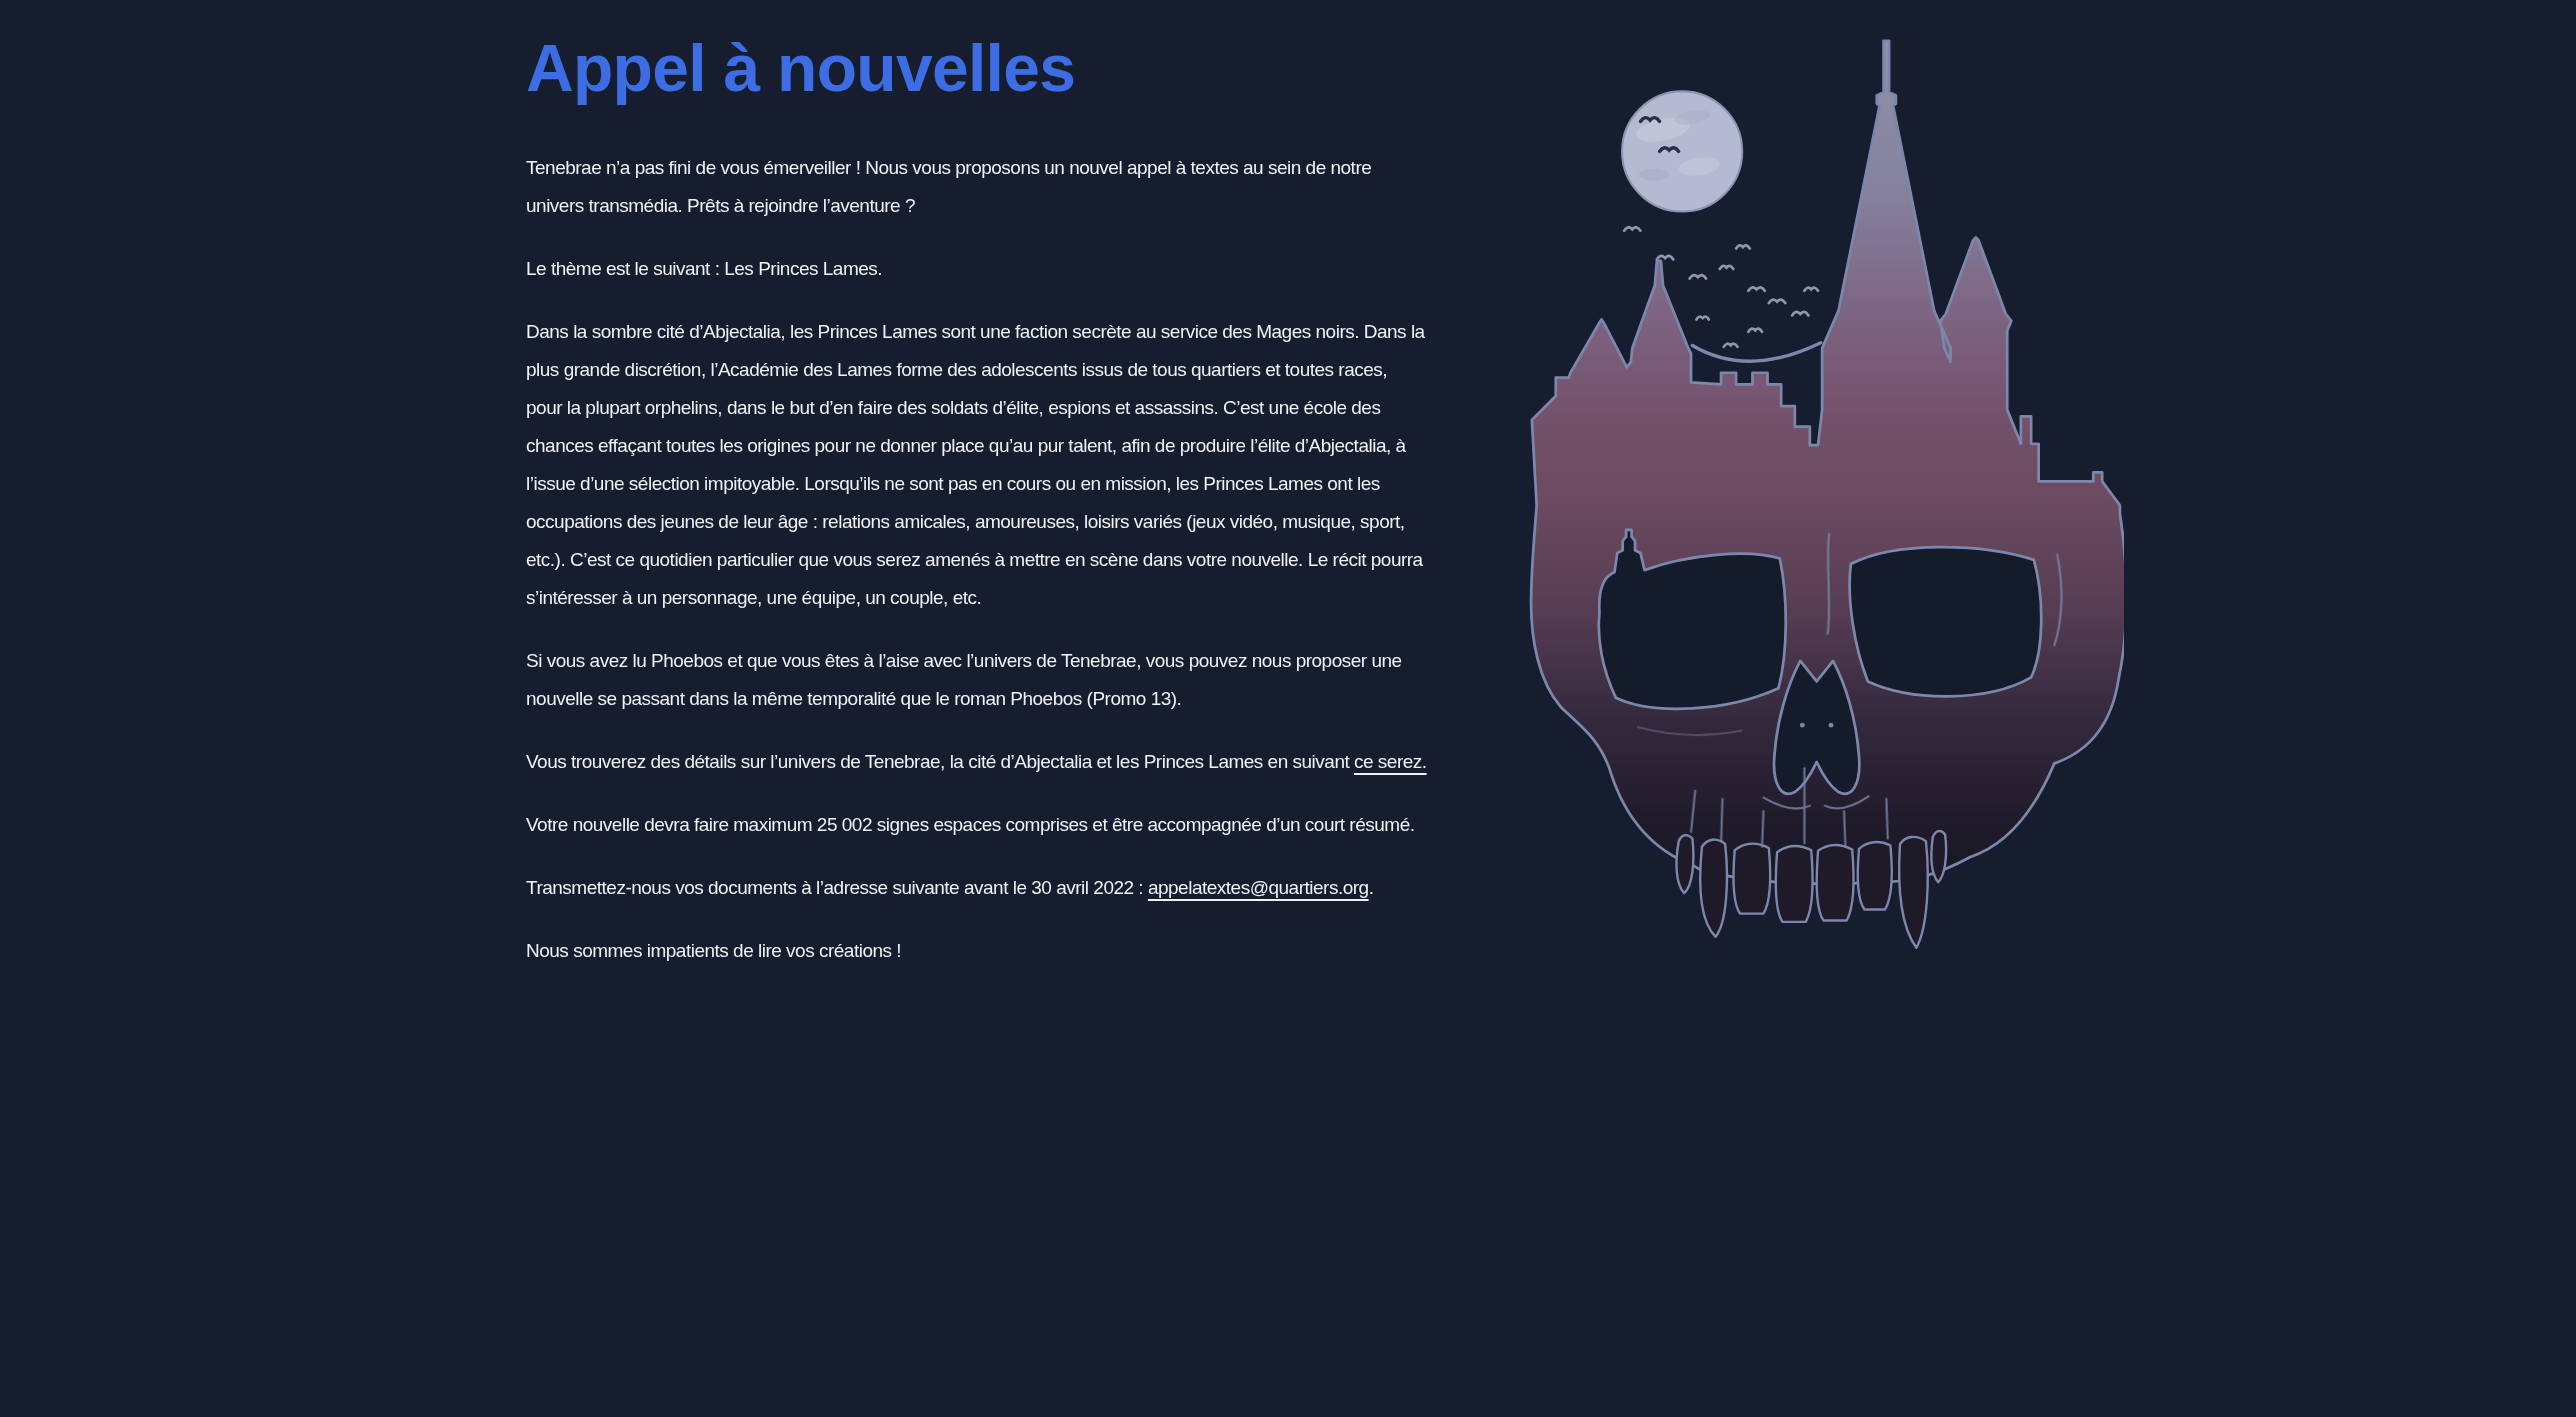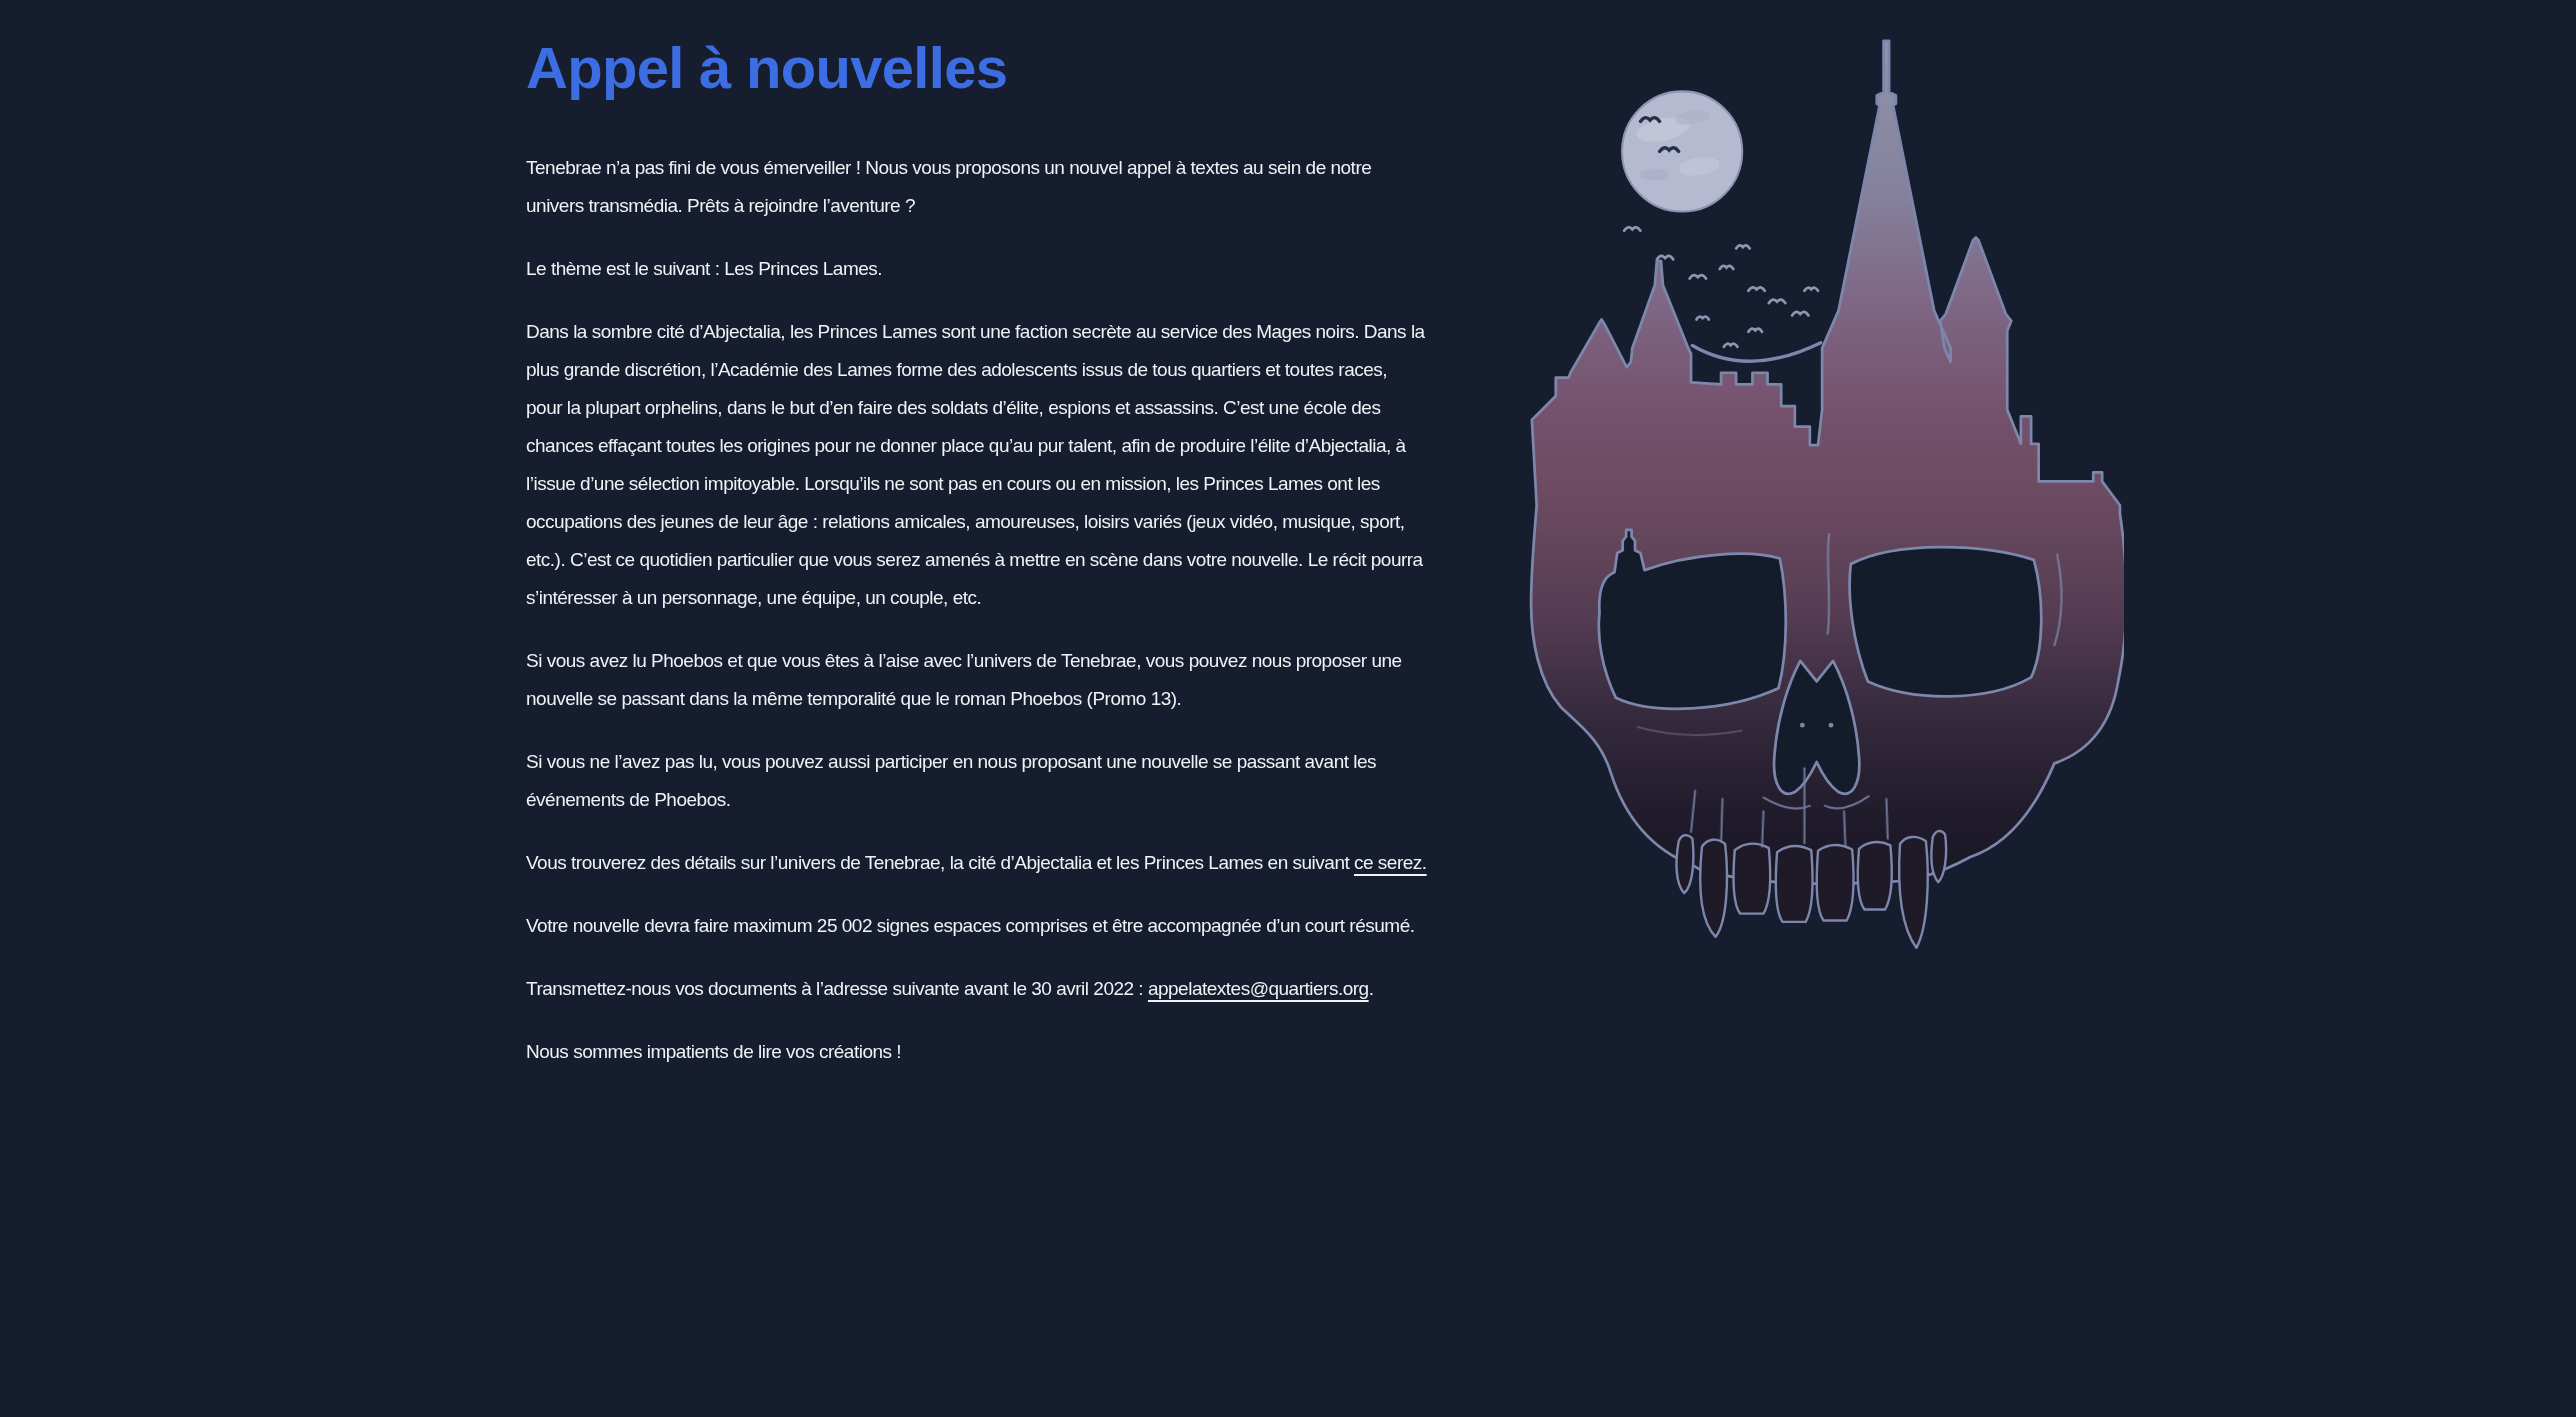--- a/index.html
+++ b/index.html
@@ -6,21 +6,21 @@
   body{
     width:2576px;height:1417px;overflow:hidden;
     background:#161d2e;
     font-family:"Liberation Sans","DejaVu Sans",sans-serif;
     color:#f0f2f6;
   }
   .page{display:flex;align-items:flex-start;padding:27px 0 0 526px;}
   .text-col{width:901px;flex:0 0 auto;}
   h1{
     margin:0 0 40px 0;
-    font-size:58px;line-height:82px;font-weight:700;letter-spacing:-0.7px;
+    font-size:66px;line-height:82px;font-weight:700;letter-spacing:-0.7px;
     color:#3d6de2;
   }
   .text-col p{
     margin:0 0 25px 0;
     font-size:19px;line-height:38px;letter-spacing:-0.5px;
   }
   .text-col p:last-child{margin-bottom:0;}
   .text-col p strong{font-weight:400;}
   a.inline-link{
     color:inherit;text-decoration:underline;
@@ -33,21 +33,20 @@
 <body>
 
 <main class="page">
   <article class="text-col">
     <h1>Appel à nouvelles</h1>
     <div id="paragraphs">
         <p><span>Tenebrae n’a pas fini de vous émerveiller ! Nous vous proposons un nouvel appel à textes au sein de notre univers transmédia. Prêts à rejoindre l’aventure ?</span></p>
         <p><strong>Le thème est le suivant : Les Princes Lames.</strong></p>
         <p><span>Dans la sombre cité d’Abjectalia, les Princes Lames sont une faction secrète au service des Mages noirs. Dans la plus grande discrétion, l’Académie des Lames forme des adolescents issus de tous quartiers et toutes races, pour la plupart orphelins, dans le but d’en faire des soldats d’élite, espions et assassins. C’est une école des chances effaçant toutes les origines pour ne donner place qu’au pur talent, afin de produire l’élite d’Abjectalia, à l’issue d’une sélection impitoyable. Lorsqu’ils ne sont pas en cours ou en mission, les Princes Lames ont les occupations des jeunes de leur âge : relations amicales, amoureuses, loisirs variés (jeux vidéo, musique, sport, etc.). C’est ce quotidien particulier que vous serez amenés à mettre en scène dans votre nouvelle. Le récit pourra s’intéresser à un personnage, une équipe, un couple, etc.</span></p>
         <p><span>Si vous avez lu Phoebos et que vous êtes à l’aise avec l’univers de Tenebrae, vous pouvez nous proposer une nouvelle se passant dans la même temporalité que le roman Phoebos (Promo 13).</span></p>
-        <p><span>Si vous ne l’avez pas lu, vous pouvez aussi participer en nous proposant une nouvelle se passant avant les événements de Phoebos.</span></p>
         <p><span>Vous trouverez des détails sur l’univers de Tenebrae, la cité d’Abjectalia et les Princes Lames en suivant </span><a class="inline-link" href="#">ce serez.</a></p>
         <p><span>Votre nouvelle devra faire maximum 25 002 signes espaces comprises et être accompagnée d’un court résumé.</span></p>
         <p><span>Transmettez-nous vos documents à l’adresse suivante avant le 30 avril 2022 : </span><a class="inline-link" href="#">appelatextes@quartiers.org</a><span>.</span></p>
         <p><span>Nous sommes impatients de lire vos créations !</span></p>
       </div>
   </article>
 
   <figure class="artwork">
     <svg width="601" height="936" viewBox="0 0 880 1370" xmlns="http://www.w3.org/2000/svg" role="img">
       <defs>

